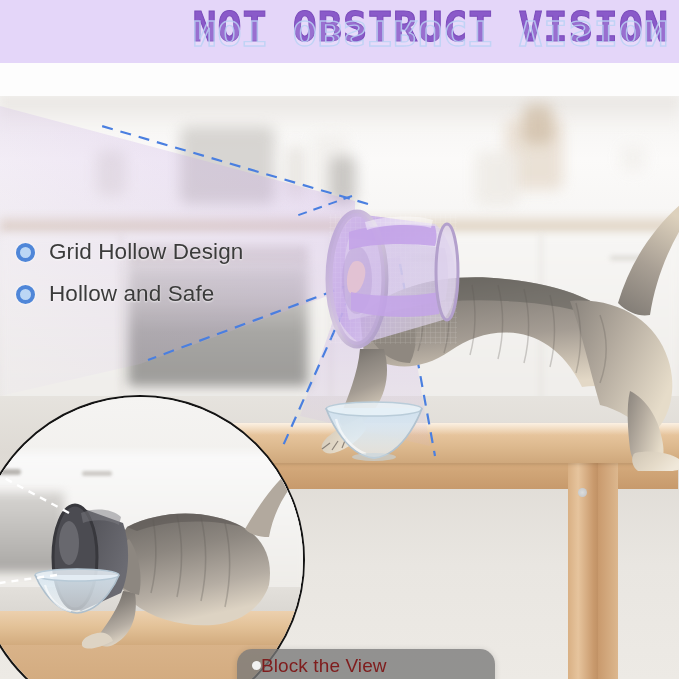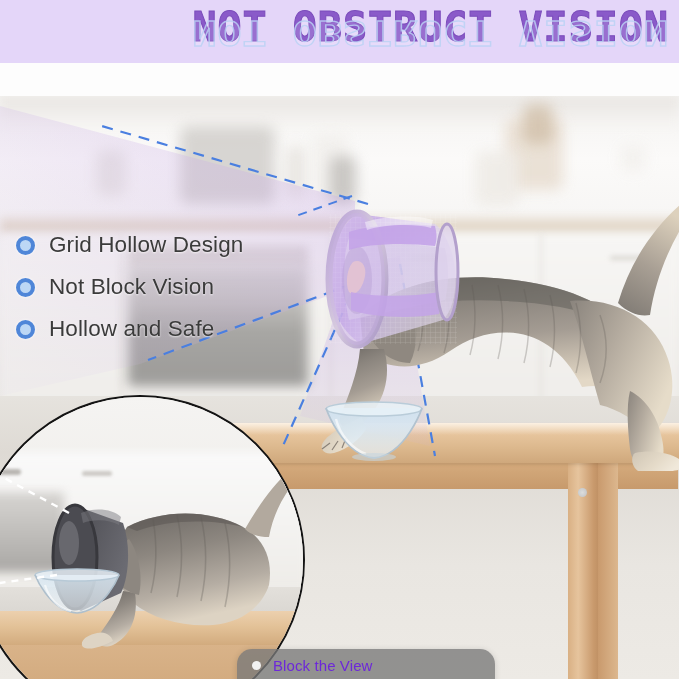--- a/index.html
+++ b/index.html
@@ -74,21 +74,21 @@
   
   .cat{position:absolute;left:300px;top:95px;width:400px;height:280px;pointer-events:none;}
 
   
   .cone{position:absolute;left:295px;top:96px;width:210px;height:200px;pointer-events:none;}
 
   
   .bowl{position:absolute;left:322px;top:305px;width:105px;height:62px;pointer-events:none;}
 
   
-  .feature-list{position:absolute;left:16px;top:128px;width:300px;}
+  .feature-list{position:absolute;left:16px;top:135px;width:300px;}
   .feature-row{display:flex;align-items:center;height:42px;}
   .ring{width:19px;height:19px;border-radius:50%;
       border:4px solid #4f86d8;background:#bcd7f5;box-sizing:border-box;
       box-shadow:0 0 3px rgba(255,255,255,.9);flex:none;}
   .feature-text{margin-left:14px;font-size:22.5px;color:#3b3b3b;
       letter-spacing:.1px;text-shadow:0 1px 2px rgba(255,255,255,.75);}
 
   
   .inset{position:absolute;left:-25px;top:299px;width:330px;height:330px;
       border-radius:50%;overflow:hidden;border:2.5px solid #141414;
@@ -110,21 +110,21 @@
   .i-floor{position:absolute;left:0;top:190px;width:330px;height:30px;
       background:linear-gradient(180deg,#e3e0db,#d9d6d1);}
   .i-svg{position:absolute;left:0;top:0;width:330px;height:330px;}
 
   
   .drawback{position:absolute;left:237px;top:553px;width:258px;height:99px;
       background:rgba(120,120,120,0.78);border-radius:15px;
       box-shadow:0 1px 6px rgba(0,0,0,.15);}
   .db-row{display:flex;align-items:center;height:33px;padding-left:15px;}
   .db-dot{width:9px;height:9px;border-radius:50%;background:#f2f2f2;flex:none;}
-  .db-text{margin-left:12px;font-size:15px;color:#6d28d9;letter-spacing:.1px;}
+  .db-text{font-size:19px;color:#7f1d1d;letter-spacing:.1px;}
 </style>
 </head>
 <body>
 
 <div class="stage">
 
   <div class="header-band"></div>
   <div class="header-white"></div>
   <div class="title-wrap">
     <div class="title-main">NOT OBSTRUCT VISION</div>
@@ -315,24 +315,20 @@
       <ellipse cx="52" cy="8" rx="48" ry="7" fill="none" stroke="#b9ccd9" stroke-width="1.6"></ellipse>
       <path d="M4,7 C4,7 20,54 52,57 C84,54 100,7 100,7" fill="none" stroke="#b2c3d0" stroke-width="1.8"></path>
       <path d="M14,18 C18,34 30,48 44,53" fill="none" stroke="#ffffff" stroke-width="2.4" opacity=".6"></path>
       <ellipse cx="52" cy="56" rx="22" ry="4" fill="#c7d6e0" opacity=".6"></ellipse>
     </svg>
 
     <div class="feature-list">
       <div class="feature-row">
         <span class="ring"></span>
         <span class="feature-text">Grid Hollow Design</span>
-      </div>
-      <div class="feature-row">
-        <span class="ring"></span>
-        <span class="feature-text">Not Block Vision</span>
       </div>
       <div class="feature-row">
         <span class="ring"></span>
         <span class="feature-text">Hollow and Safe</span>
       </div>
     </div>
 
     <div class="inset">
       <div class="i-wall"></div>
       <div class="i-cab"></div>

